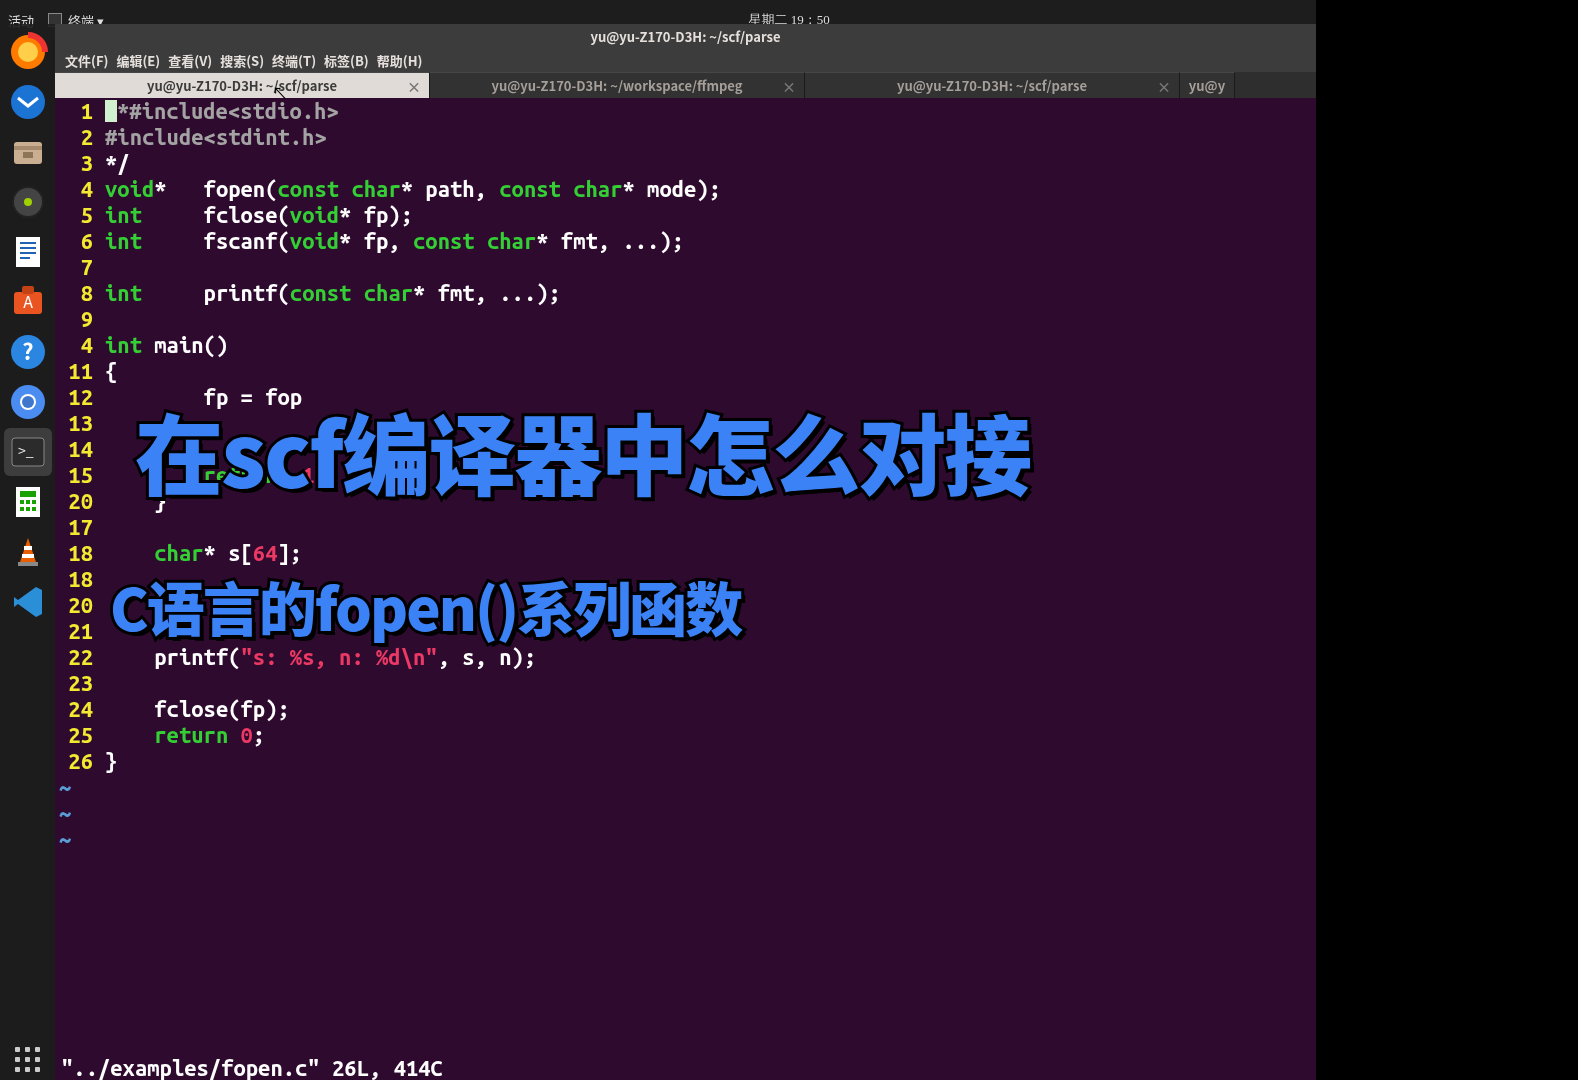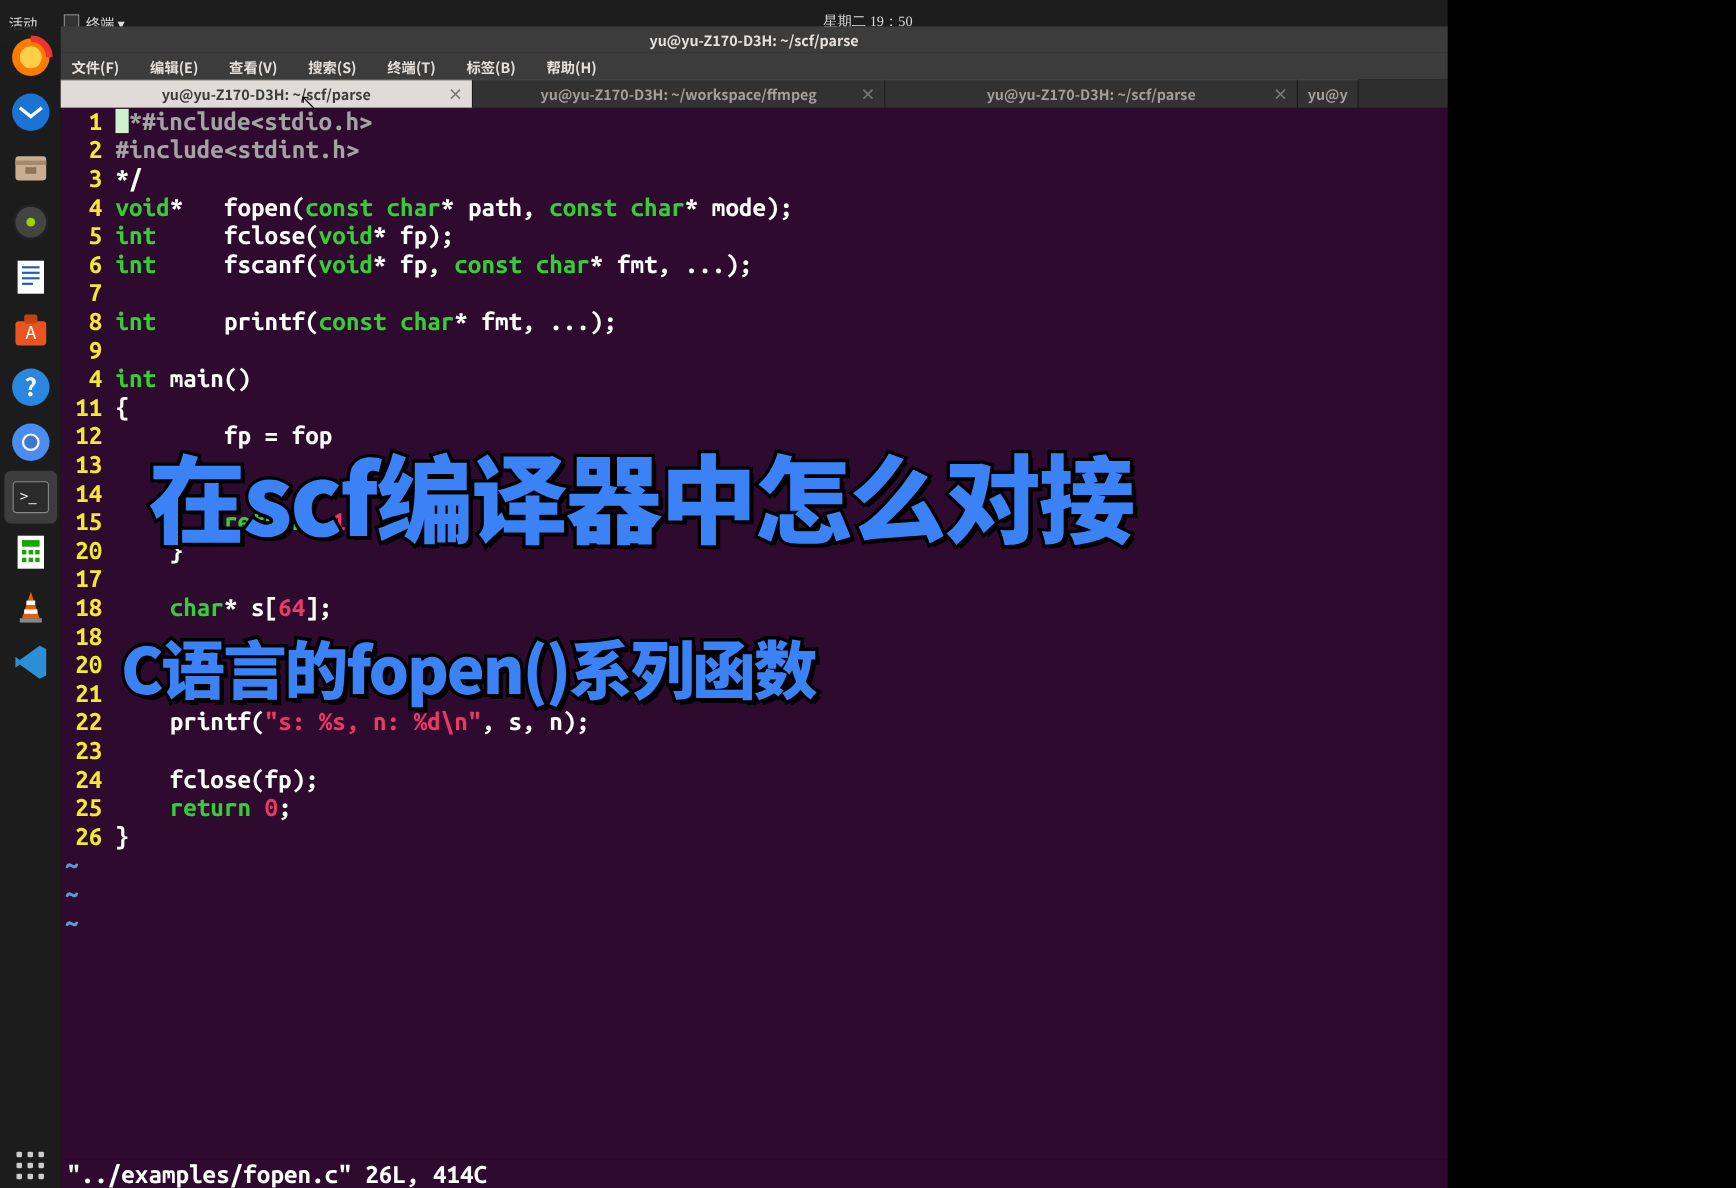--- a/index.html
+++ b/index.html
@@ -8,21 +8,21 @@
 .topbar { height:40px; background:#1d1d1d; display:flex; align-items:center; color:#ddd; font-size:13px; padding:0 8px; }
 .topbar .center { position:absolute; left:50%; transform:translateX(-50%);font-family:Liberation Serif, serif; }
 .dock { position:absolute; left:0; top:24px; bottom:0; width:55px; background:rgba(30,30,30,.9); display:flex; flex-direction:column; align-items:center; padding-top:4px; gap:2px; z-index:5; }
 .dock .ico { width:48px; height:48px; display:flex; align-items:center; justify-content:center; border-radius:6px; }
 .dock .ico.active { background:rgba(255,255,255,.15); }
 .dock svg { width:40px; height:40px; }
 .dots { position:absolute; bottom:8px; display:grid; grid-template-columns:repeat(3,5px); grid-gap:5px; }
 .dots span { width:5px; height:5px; background:#ccc; border-radius:1px; }
 .win { position:absolute; left:55px; right:262px; top:24px; bottom:0; display:flex; flex-direction:column;font-weight:bold; }
 .titlebar { height:24px; background:#3c3c3c; color:#e6e0dc; font-size:13px; display:flex; align-items:center; justify-content:center; }
-.menubar { height:24px; background:#3c3c3c; display:flex; align-items:center; padding:0 6px; gap:20px; }
+.menubar { height:24px; background:#3c3c3c; display:flex; align-items:center; padding:0 6px; gap:0; }
 .menubar span { color:#e6e0dc; font-size:13px; padding:2px 4px; }
 .tabs { height:26px; background:#2e2e2e; display:flex; }
 .tab { flex:1; max-width:375px; border-right:1px solid #1a1a1a; display:flex; align-items:center; justify-content:center; position:relative; font-size:13px; color:#a69f99; background:#323232; border-top:1px solid #474747; }
 .tab.active { background:#e0dbd6; color:#3b3b3b; }
 .tab .x { position:absolute; right:8px; font-size:14px; color:#777; }
 .tab.clipped { min-width:55px; flex:0 0 55px; color:#a69f99; }
 .editor { flex:1; background:#2e0b2e; display:flex; font-family:"Ubuntu Mono","DejaVu Sans Mono",monospace; font-size:22px; line-height:26px; position:relative; overflow:hidden; }
 .gutter { width:48px; text-align:right; padding-right:10px; color:#f2e930; }
 .gutter div { height:26px; }
 .code { flex:1; white-space:pre; padding-left:2px; }
@@ -42,21 +42,21 @@
 .ov2 { left:110px; top:548px; font-size:58px; }
 .cursor-ptr { position:absolute; left:272px; top:80px; z-index:30; font-size:16px; color:#000; pointer-events:none; }
 </style>
 </head>
 <body>
 
 <div class="right-cut"></div>
 
 <div class="topbar">
   <span>活动</span>
-  <span style="margin-left:24px;display:flex;align-items:center">
+  <span style="margin-left:14px;display:flex;align-items:center">
     <span style="width:14px;height:14px;background:#333;border:1px solid #888;margin-right:6px"></span>
     <span>终端 ▾</span>
   </span>
   <span class="center">星期二 19：50</span>
 </div>
 
 <div class="dock">
   <div class="ico">
       <svg viewBox="0 0 40 40">
         <circle cx="20" cy="20" r="17" fill="#ff7b00"></circle>

